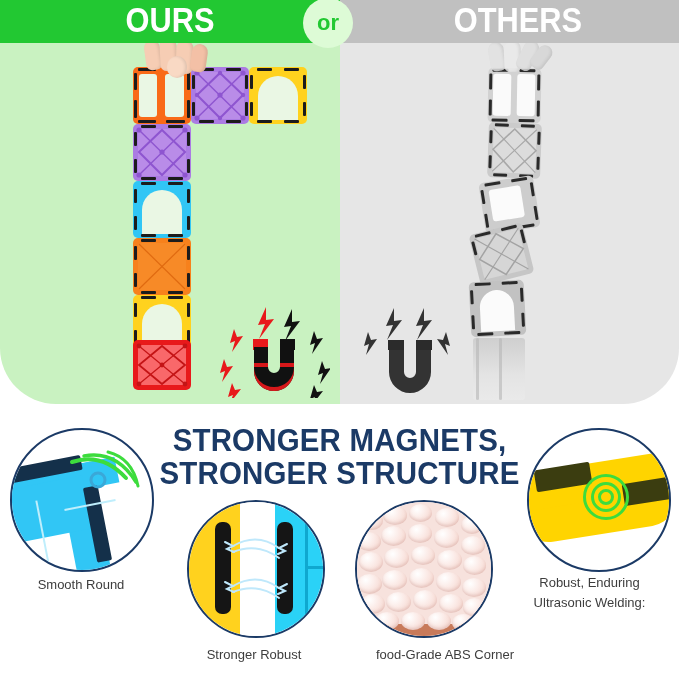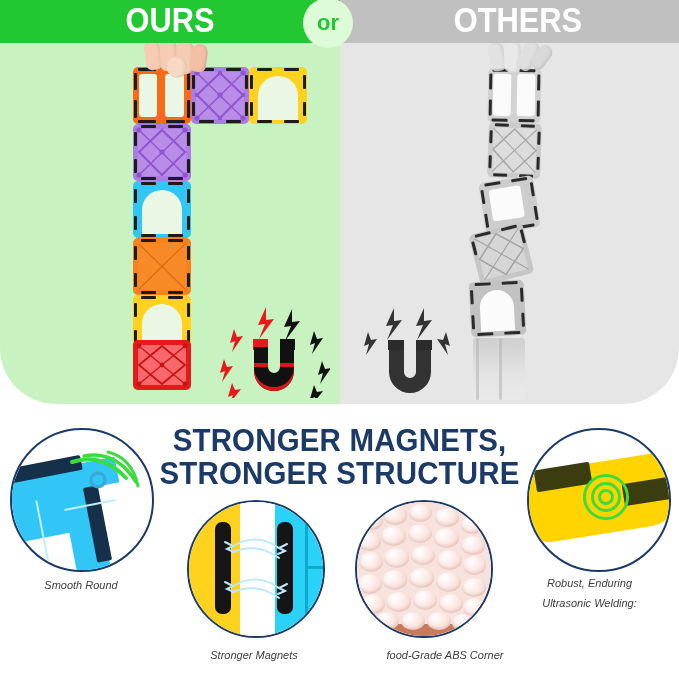--- a/index.html
+++ b/index.html
@@ -96,23 +96,22 @@
   .feature{position:absolute;}
   .circle{
     position:absolute;border-radius:50%;
     border:2px solid #1b3a66;
     overflow:hidden;background:#ffffff;
   }
   .cap{
     position:absolute;
     text-align:center;
     color:#3d3d3d;
-    font-size:11px;line-height:20px;
+    font-size:13px;line-height:20px;
     font-family:"Liberation Sans", sans-serif;
-    font-style:italic;
   }
 
   
   .f1-tile{position:absolute;background:#31c6f5;}
   .f1-dark{position:absolute;background:#14304a;border-radius:2px;}
   .f1-line{position:absolute;background:#bfeefc;}
 
   
   .f2-yellow{position:absolute;left:0;top:0;width:38%;height:100%;background:#ffd21e;}
   .f2-white{position:absolute;left:38%;top:0;width:26%;height:100%;background:#ffffff;}
@@ -460,21 +459,21 @@
         <path d="M44,84 q24,-14 46,2"></path>
         <path d="M44,90 q24,-10 46,6"></path>
         <path d="M36,40 l8,4 -6,3 7,3"></path>
         <path d="M98,42 l-8,4 6,3 -7,3"></path>
         <path d="M36,80 l8,4 -6,3 7,3"></path>
         <path d="M98,82 l-8,4 6,3 -7,3"></path>
       </g>
     </svg>
   </div>
   <div class="cap" style="left:170px;top:645px;width:168px;">
-    <div>Stronger Magnets</div>
+    <div>Stronger Robust</div>
   </div>
 </div>
 
 <div class="feature">
   <div class="circle" style="left:355px;top:500px;width:134px;height:134px;">
     <div style="position:absolute;inset:0;background:#f7e2dd;"></div>
     <div style="position:absolute;left:0;bottom:0;width:100%;height:12px;background:#c87a5a;"></div>
     <div class="pellet" style="left:4px;top:10px;width:22px;height:18px;"></div>
     <div class="pellet" style="left:26px;top:4px;width:24px;height:19px;"></div>
     <div class="pellet" style="left:52px;top:2px;width:23px;height:18px;"></div>

